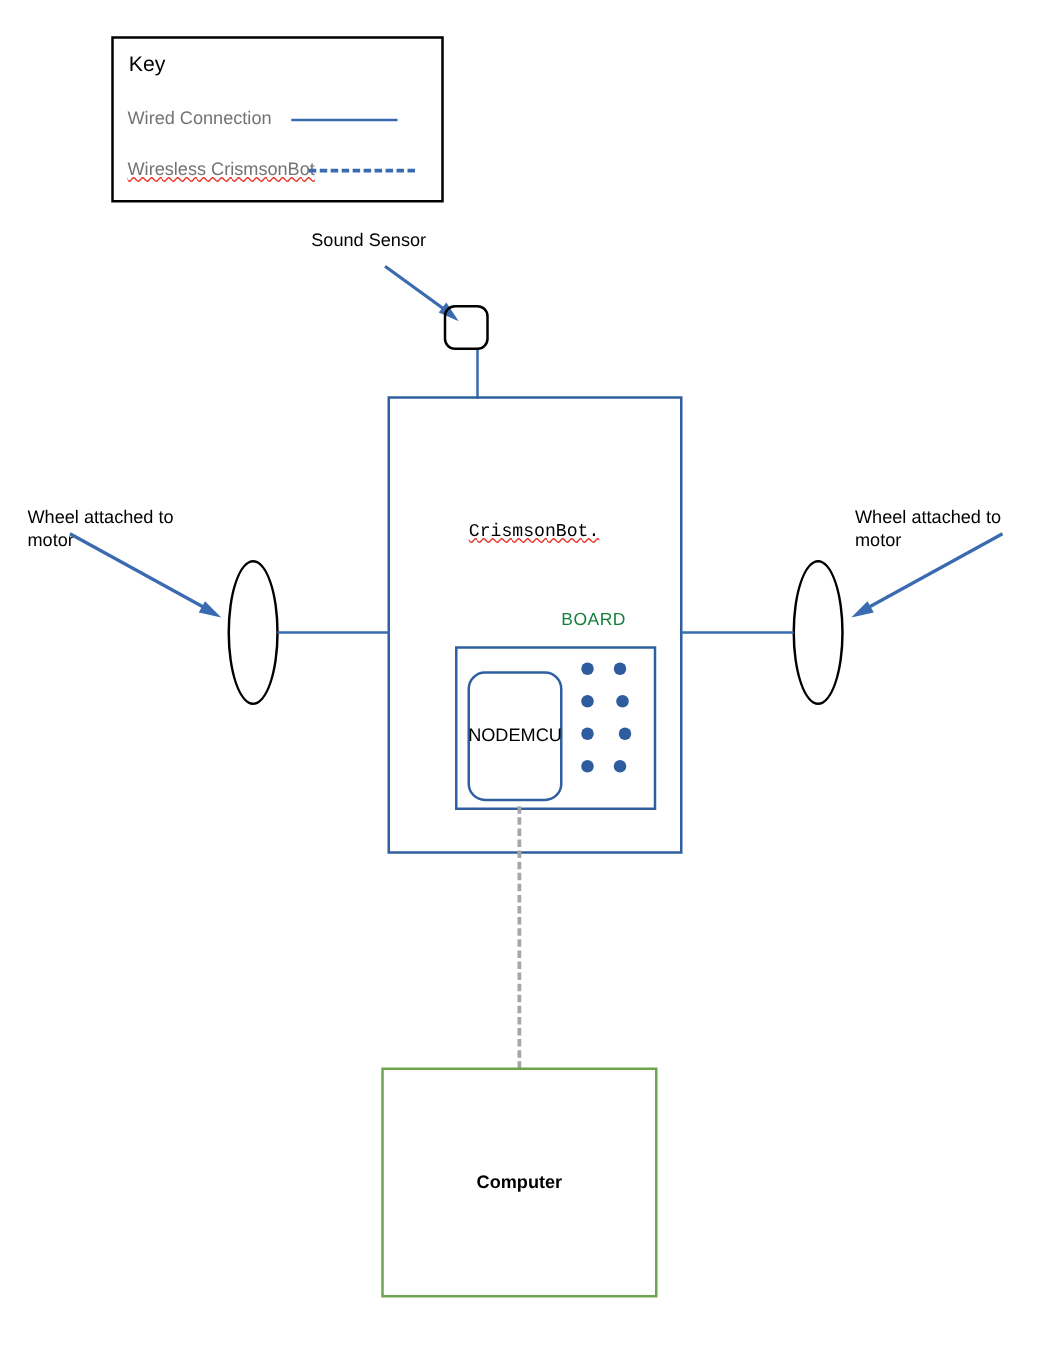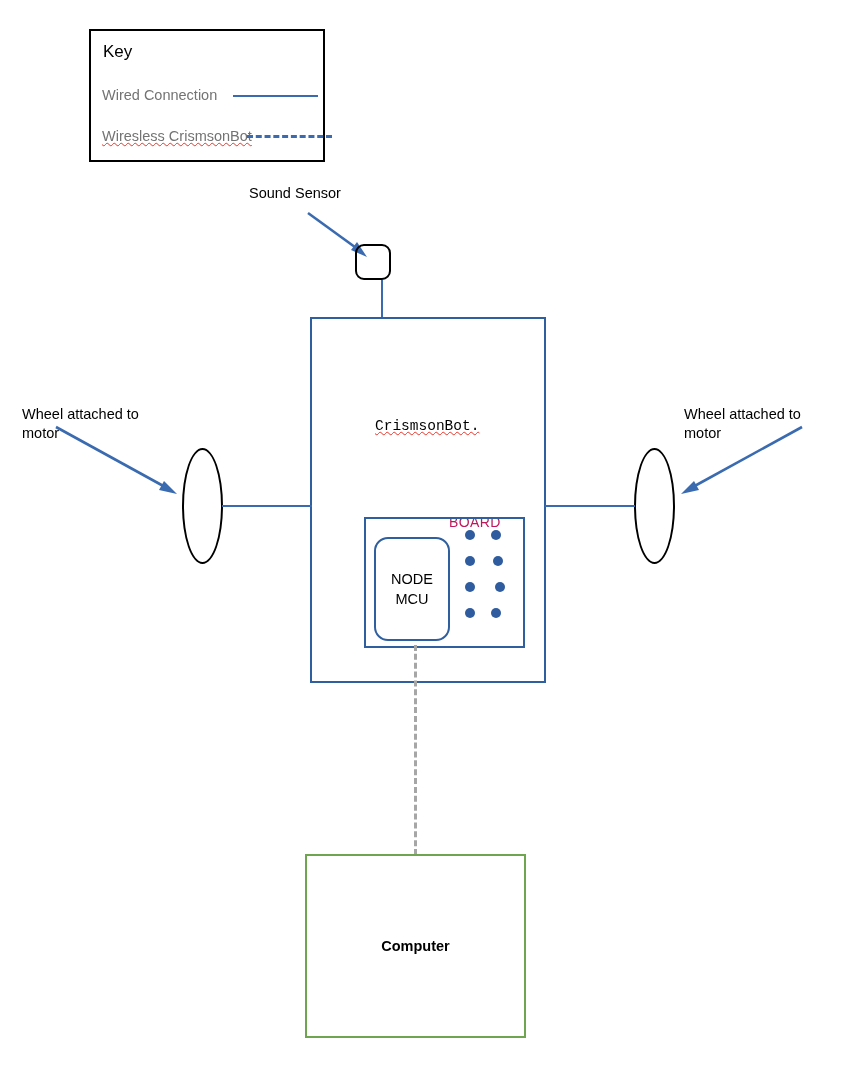--- a/index.html
+++ b/index.html
@@ -17,21 +17,21 @@
     height: 1078px;
     background: #ffffff;
     overflow: hidden;
   }
 
   
   .key-box {
     position: absolute;
     left: 89px;
     top: 29px;
-    width: 236px;
+    width: 266px;
     height: 133px;
     border: 2px solid #000000;
     background: #ffffff;
     box-sizing: border-box;
   }
   .key-title {
     position: absolute;
     left: 12px;
     top: 11px;
     font-size: 17px;
@@ -101,24 +101,24 @@
     left: 375px;
     top: 418px;
     font-size: 14.5px;
     color: #000000;
     white-space: nowrap;
     font-family: Liberation Mono, monospace;
   }
   .board-label {
     position: absolute;
     left: 449px;
-    top: 514px;
+    top: 487px;
     font-size: 14px;
     letter-spacing: 0.4px;
-    color: #be185d;
+    color: #15803d;
     white-space: nowrap;
   }
 
   
   .sound-sensor {
     position: absolute;
     left: 355px;
     top: 244px;
     width: 36px;
     height: 36px;
@@ -172,21 +172,20 @@
     position: absolute;
     left: 374px;
     top: 537px;
     width: 76px;
     height: 104px;
     border: 2.5px solid #2f5f9e;
     border-radius: 14px;
     background: transparent;
     box-sizing: border-box;
     display: flex;
-    flex-direction: column;
     align-items: center;
     justify-content: center;
   }
   .node-mcu-line {
     font-size: 14.5px;
     line-height: 20px;
     color: #000000;
   }
   .pin-grid {
     position: absolute;

